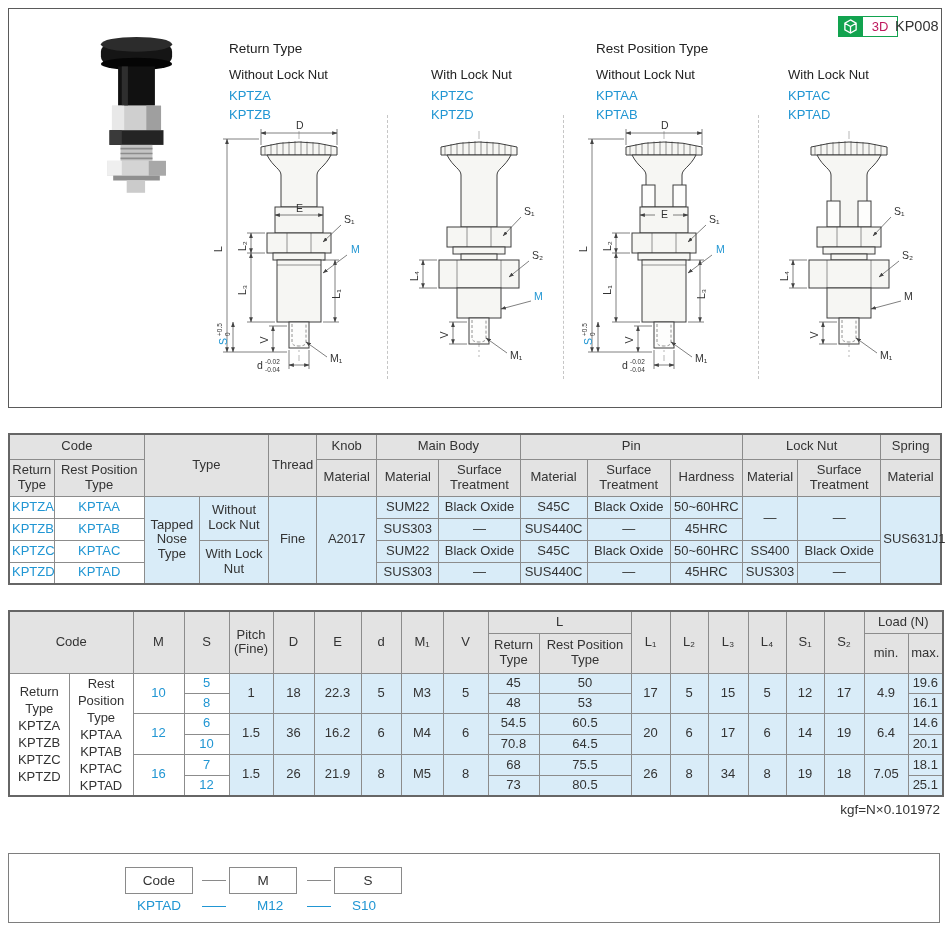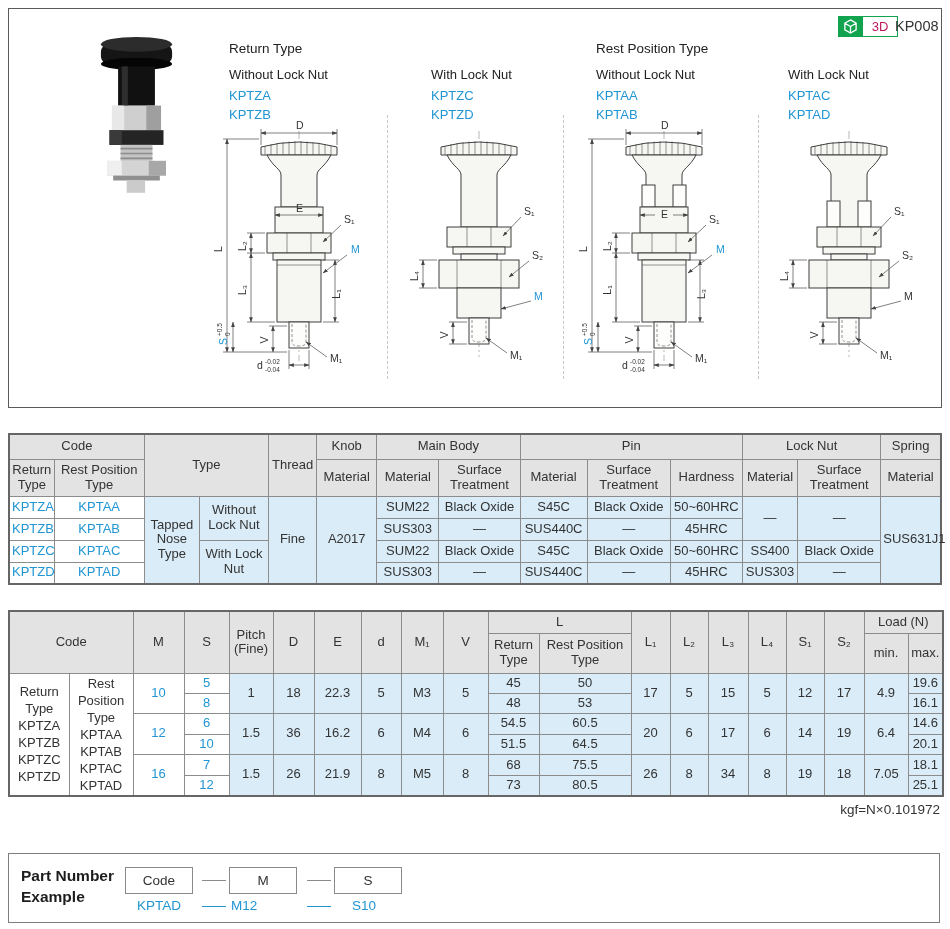--- a/index.html
+++ b/index.html
@@ -615,21 +615,21 @@
     <td rowspan="2">6</td>
     <td rowspan="2">17</td>
     <td rowspan="2">6</td>
     <td rowspan="2">14</td>
     <td rowspan="2">19</td>
     <td rowspan="2">6.4</td>
     <td>14.6</td>
   </tr>
   <tr style="height:20px">
     <td class="w blue">10</td>
-    <td>51.5</td>
+    <td>70.8</td>
     <td>64.5</td>
     <td>20.1</td>
   </tr>
   <tr style="height:20px">
     <td rowspan="2" class="w blue">16</td>
     <td class="w blue">7</td>
     <td rowspan="2">1.5</td>
     <td rowspan="2">26</td>
     <td rowspan="2">21.9</td>
     <td rowspan="2">8</td>
@@ -651,27 +651,23 @@
     <td>73</td>
     <td>80.5</td>
     <td>25.1</td>
   </tr>
 </tbody>
   </table>
 
 <div class="kgf">kgf=N×0.101972</div>
 
 <div class="pn-box">
-  <div class="pn-title">
-    <div>Part Number</div>
-    <div>Example</div>
-  </div>
   <div class="pn-cell" style="left:116px">Code</div>
   <div class="pn-dash" style="left:193px"></div>
   <div class="pn-cell" style="left:220px">M</div>
   <div class="pn-dash" style="left:298px"></div>
   <div class="pn-cell" style="left:325px">S</div>
   <div class="pn-ex" style="left:128px">KPTAD</div>
   <div class="pn-exdash" style="left:193px"></div>
-  <div class="pn-ex" style="left:222px">M12</div>
+  <div class="pn-ex" style="left:248px">M12</div>
   <div class="pn-exdash" style="left:298px"></div>
   <div class="pn-ex" style="left:343px">S10</div>
 </div>
 
 </body></html>

